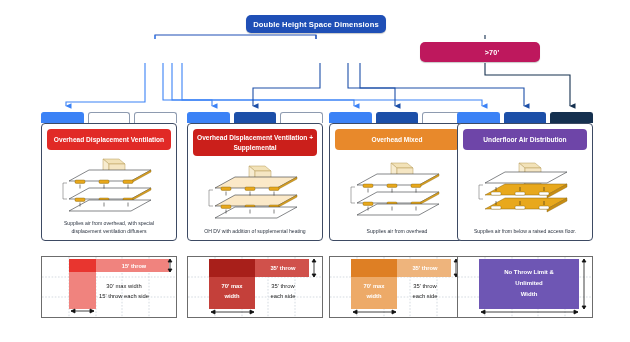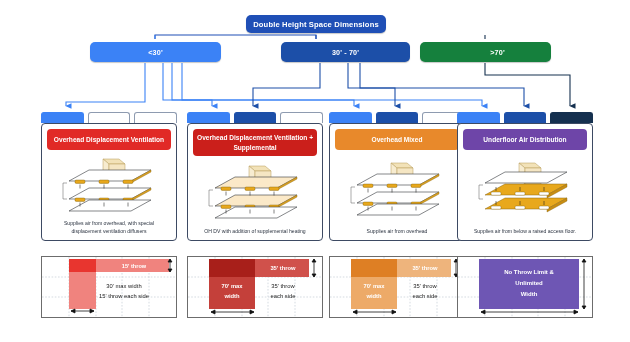--- a/index.html
+++ b/index.html
@@ -19,21 +19,21 @@
     display:flex; align-items:center; justify-content:center;
     text-align:center;
     font-size:7.2px;
     letter-spacing:.15px;
     font-weight:600;
     box-shadow:0 1px 1px rgba(0,0,0,.22);
   }
   .root      { left:246px; top:15px;  width:140px; height:18px; background:#1f4fb6; font-size:7.6px; }
   .lvl-a     { left:90px;  top:42px;  width:131px; height:20px; background:#3b82f6; }
   .lvl-b     { left:281px; top:42px;  width:129px; height:20px; background:#1c4fa8; }
-  .lvl-c     { left:420px; top:42px;  width:131px; height:20px; background:#15803d;padding-left:24px; }
+  .lvl-c     { left:420px; top:42px;  width:120px; height:20px; background:#be185d;padding-left:24px; }
 
   
   #wires { position:absolute; left:0; top:0; width:630px; height:342px; pointer-events:none; }
 
   
   .col { position:absolute; top:112px; width:136px; }
   .col1 { left:41px; }
   .col2 { left:187px; }
   .col3 { left:329px; }
   .col4 { left:457px; }
@@ -95,22 +95,20 @@
   .p3 { left:329px; }
   .p4 { left:457px; }
   .panel svg { display:block; }
 </style>
 </head>
 <body>
 
 <div id="stage">
 
   <div class="node root">Double Height Space Dimensions</div>
-  <div class="node lvl-a">&lt;30'</div>
-  <div class="node lvl-b">30' - 70'</div>
   <div class="node lvl-c">&gt;70'</div>
 
   <svg id="wires" viewBox="0 0 630 342">
     <defs>
       <marker id="aL" markerWidth="6" markerHeight="6" refX="2.6" refY="5" orient="auto">
         <path d="M0,0 L5.2,0 L2.6,5.6 Z" fill="#3b82f6"></path>
       </marker>
       <marker id="aM" markerWidth="6" markerHeight="6" refX="2.6" refY="5" orient="auto">
         <path d="M0,0 L5.2,0 L2.6,5.6 Z" fill="#1c4fa8"></path>
       </marker>

